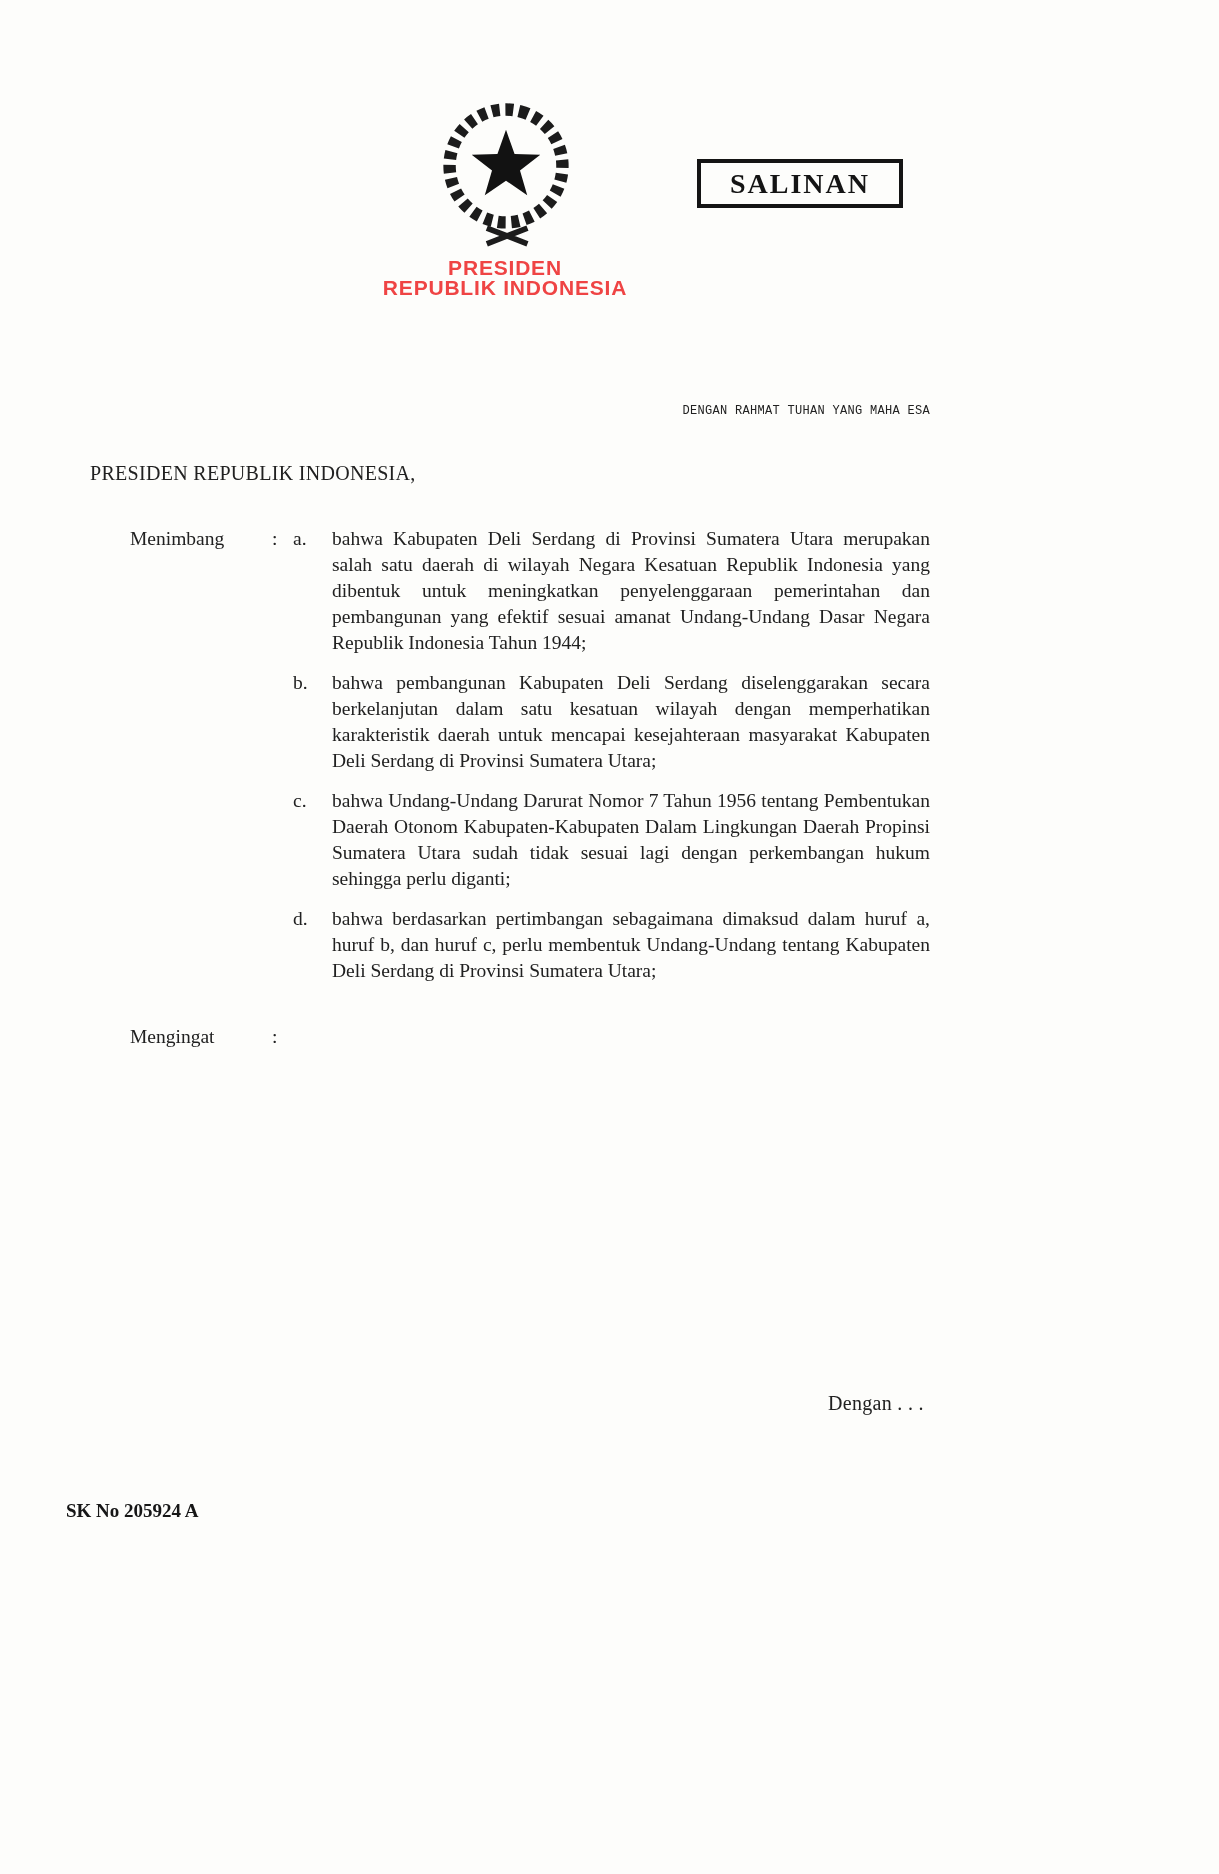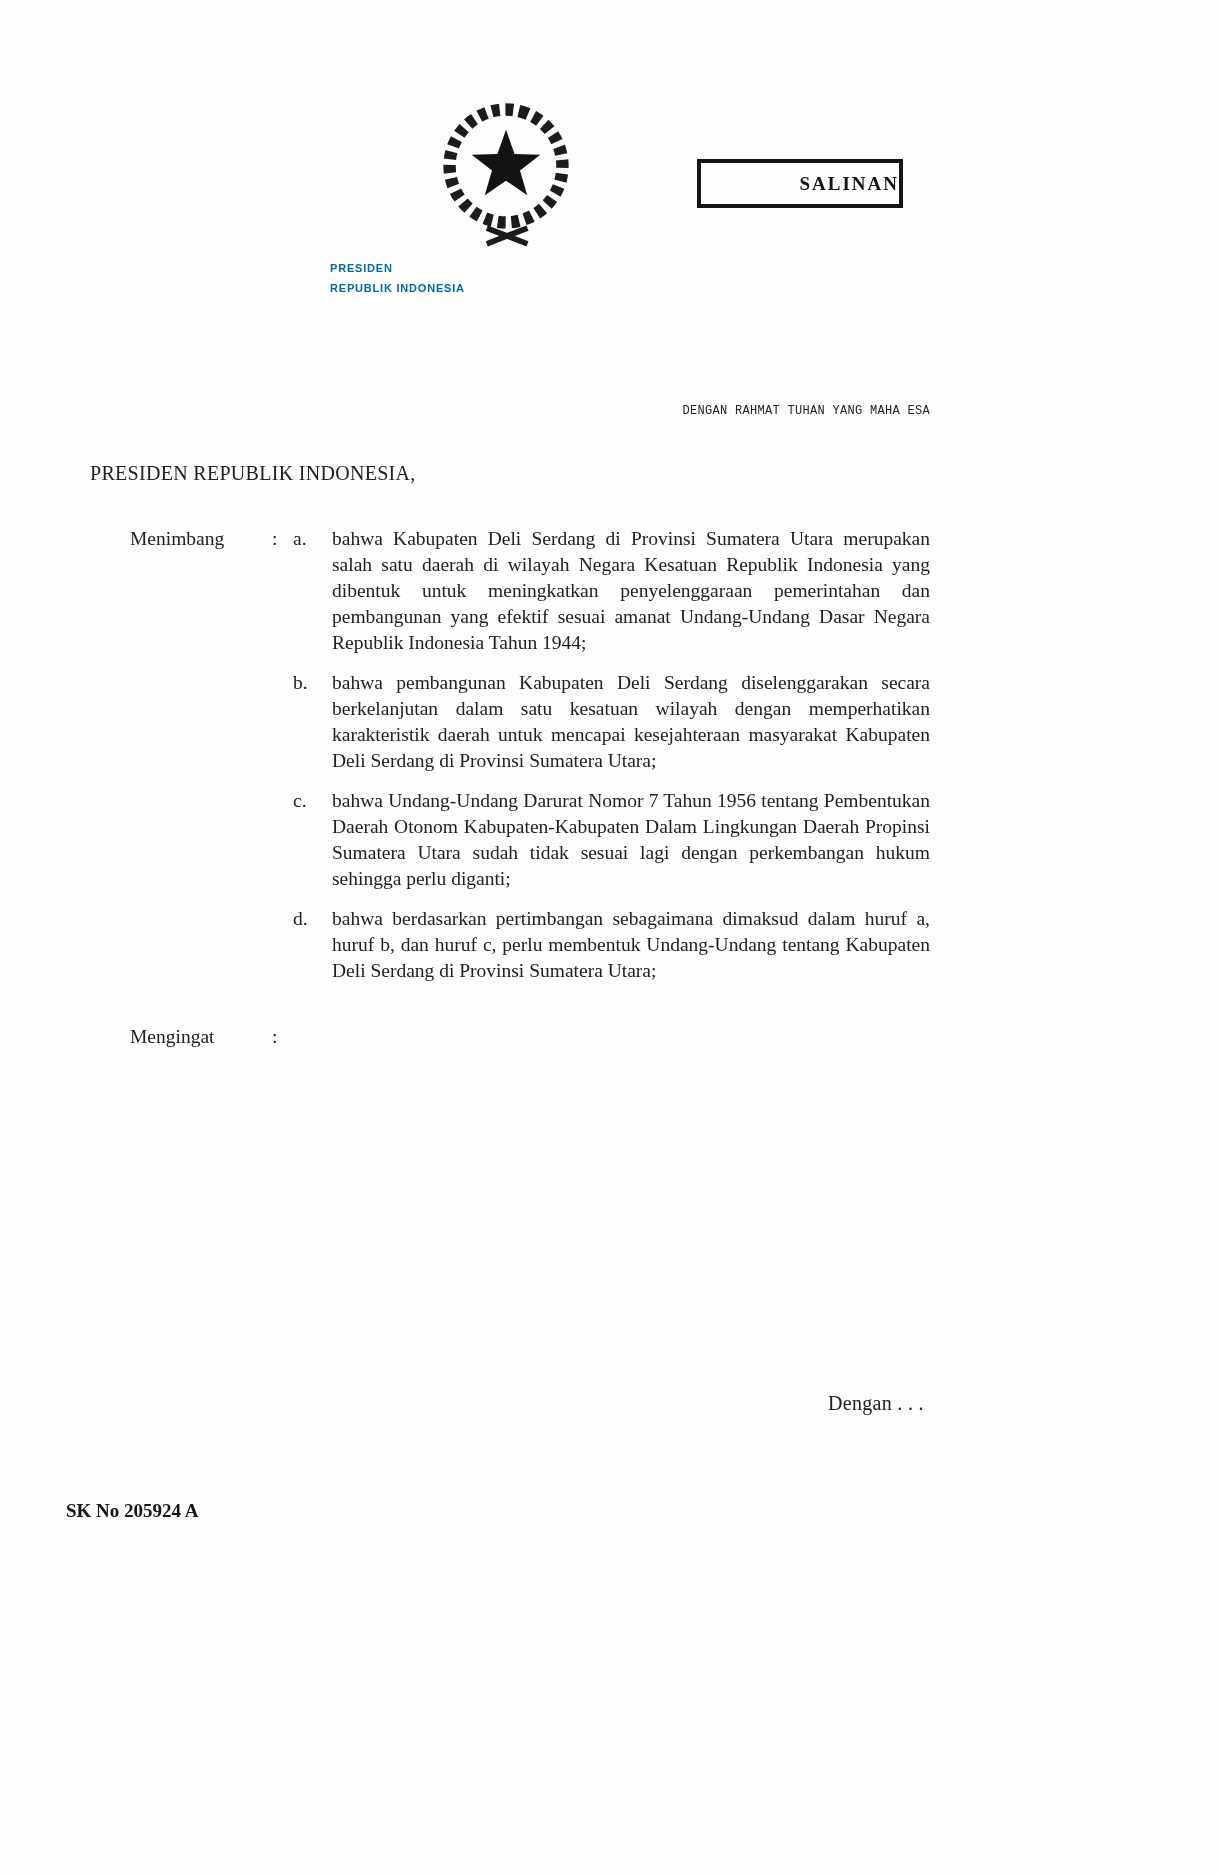--- a/index.html
+++ b/index.html
@@ -21,39 +21,40 @@
     left: 430px;
     top: 96px;
     width: 152px;
     height: 158px;
   }
   .letterhead {
     position: absolute;
     left: 330px;
     top: 258px;
     width: 350px;
+    text-align: center;
     font-family: "Liberation Sans", sans-serif;
     font-weight: bold;
-    font-size: 11px;
+    font-size: 21px;
     line-height: 20px;
     letter-spacing: 0.8px;
-    color: #0369a1;
+    color: #ef4444;
   }
   .salinan-box {
     position: absolute;
     left: 697px;
     top: 159px;
     width: 206px;
     height: 49px;
     border: 4px solid #141414;
     display: flex;
     align-items: center;
-    justify-content: flex-end;
+    justify-content: center;
     font-weight: bold;
-    font-size: 19px;
+    font-size: 28px;
     letter-spacing: 2px;
     color: #141414;
     background: #fdfdfb;
   }
 
   
   .content {
     position: absolute;
     left: 90px;
     top: 372px;

